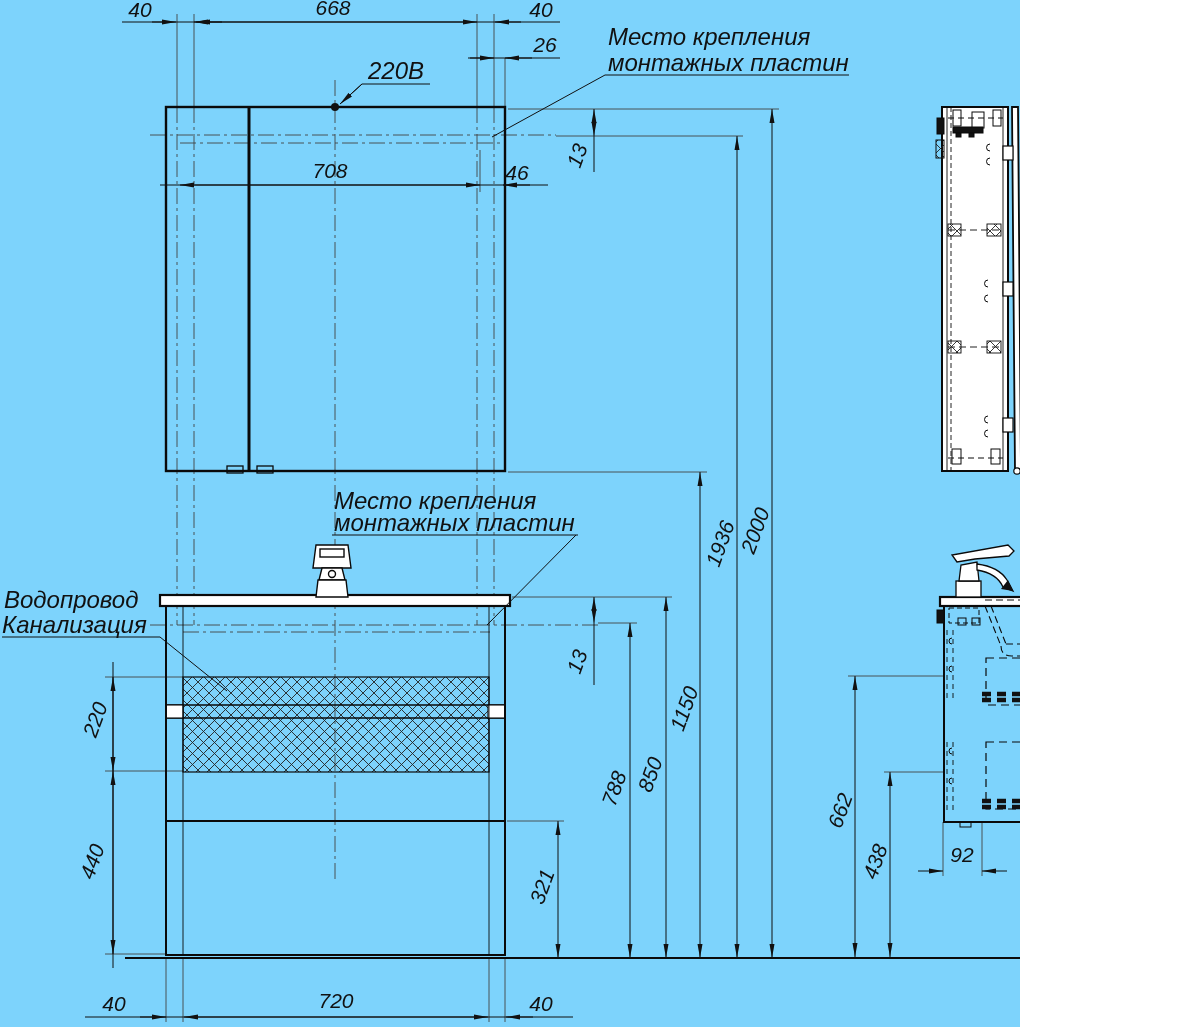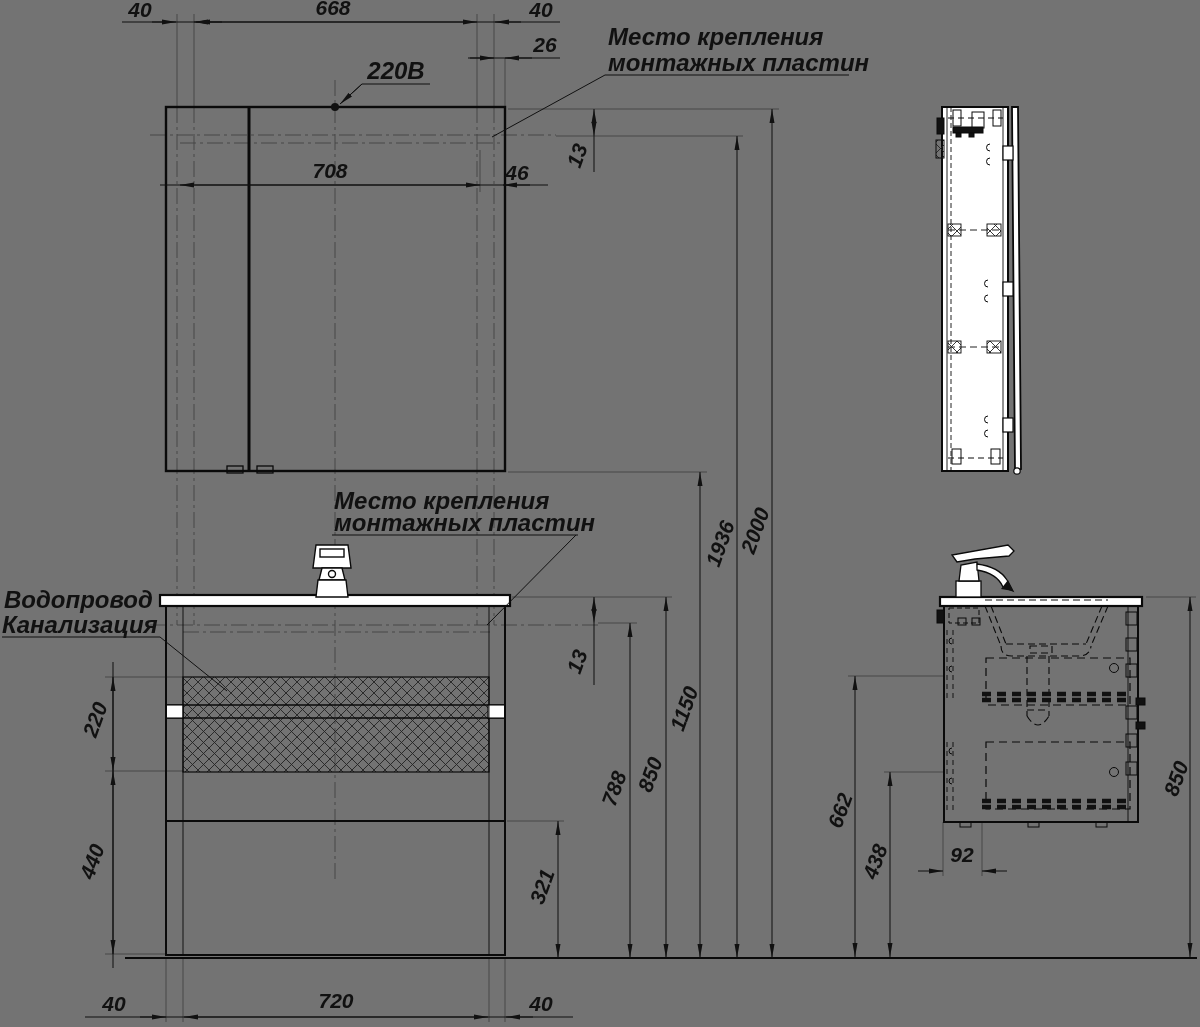--- a/index.html
+++ b/index.html
@@ -1,17 +1,17 @@
 <!DOCTYPE html>
 <html><head>
 <meta charset="utf-8">
 <style>
   html,body{margin:0;padding:0;background:#fff;}
-  #stage{position:relative;width:1200px;height:1027px;background:#737373;overflow:hidden;
-         font-family:"Liberation Sans", sans-serif;font-weight:bold;}
+  #stage{position:relative;width:1020px;height:1027px;background:#7dd3fc;overflow:hidden;
+         font-family:"Liberation Sans", sans-serif;}
   svg{display:block}
   text{font-family:"Liberation Sans", sans-serif;font-style:italic;fill:#111;}
   .dim{font-size:21px;}
   .lbl{font-size:24px;}
 </style>
 </head>
 <body>
 
 <div id="stage">
 <svg width="1200" height="1027" viewBox="0 0 1200 1027">

